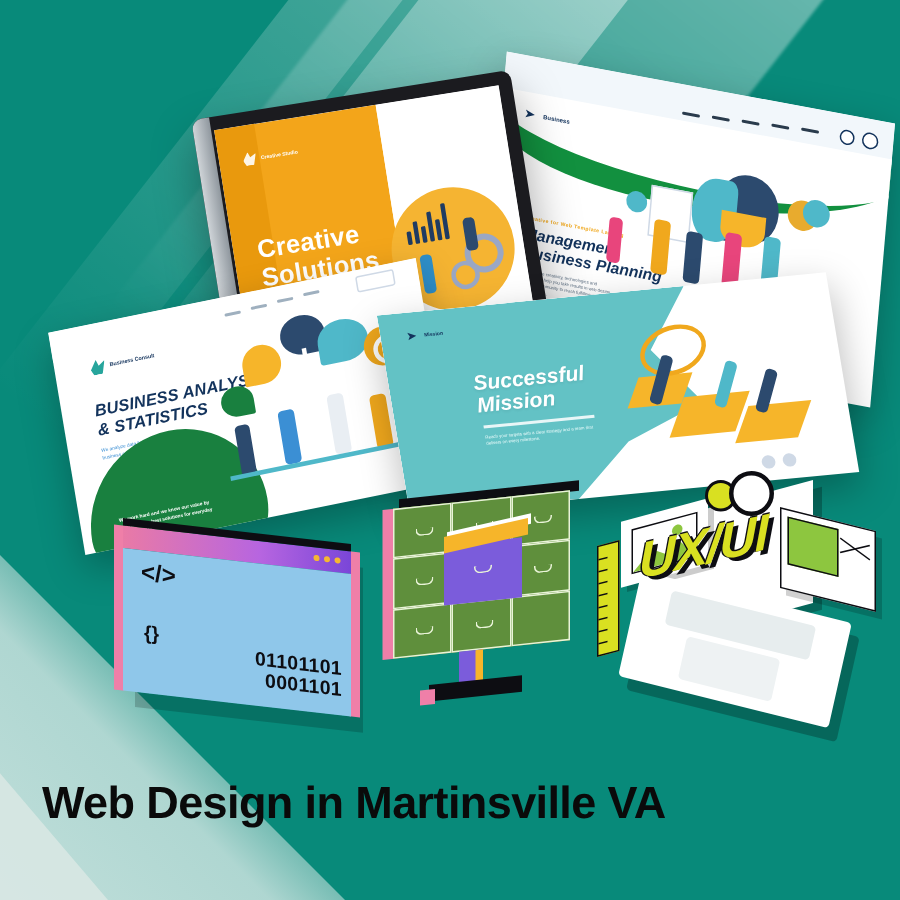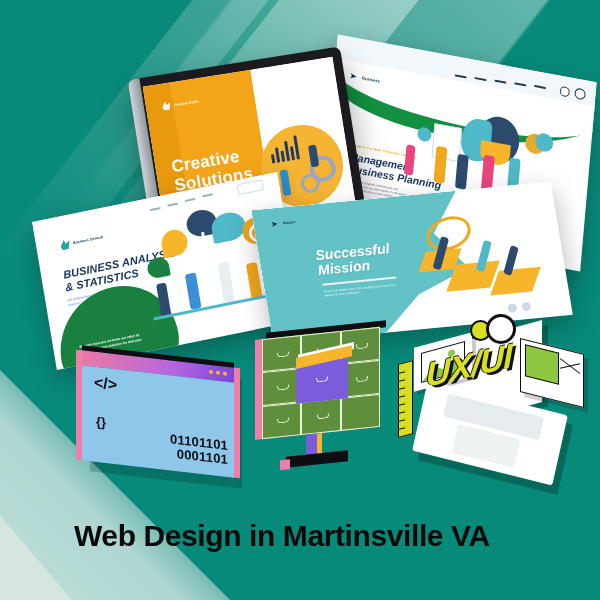--- a/index.html
+++ b/index.html
@@ -201,21 +201,21 @@
      border:1.4px solid #0d0d12;transform:skewY(14deg);box-shadow:4px 4px 0 rgba(0,0,0,.18);}
   #ux-wire .fill{position:absolute;left:4px;top:4px;width:32px;height:30px;background:#8dc63f;border:1.2px solid #0d0d12;}
   #ux-wire .x1,#ux-wire .x2{position:absolute;background:#0d0d12;height:1.2px;}
   #ux-gear{position:absolute;left:94px;top:-4px;width:24px;height:24px;border-radius:50%;
      background:#fff;border:3px solid #0d0d12;}
   #ux-gear2{position:absolute;left:78px;top:2px;width:17px;height:17px;border-radius:50%;
      background:#d9e021;border:2.5px solid #0d0d12;}
 
   
   #caption{position:absolute;left:28px;top:519px;color:#0a0a0a;font-weight:700;
-     font-size:30px;line-height:34px;letter-spacing:-.4px;white-space:nowrap;margin-left:46px;}
+     font-size:30px;line-height:34px;letter-spacing:-.4px;white-space:nowrap;}
 </style>
 </head>
 <body>
 
 <div id="stage">
 
   <div class="beam beam-a"></div>
   <div class="beam beam-b"></div>
   <div class="beam beam-c"></div>
   <div class="corner-wedge"></div>

